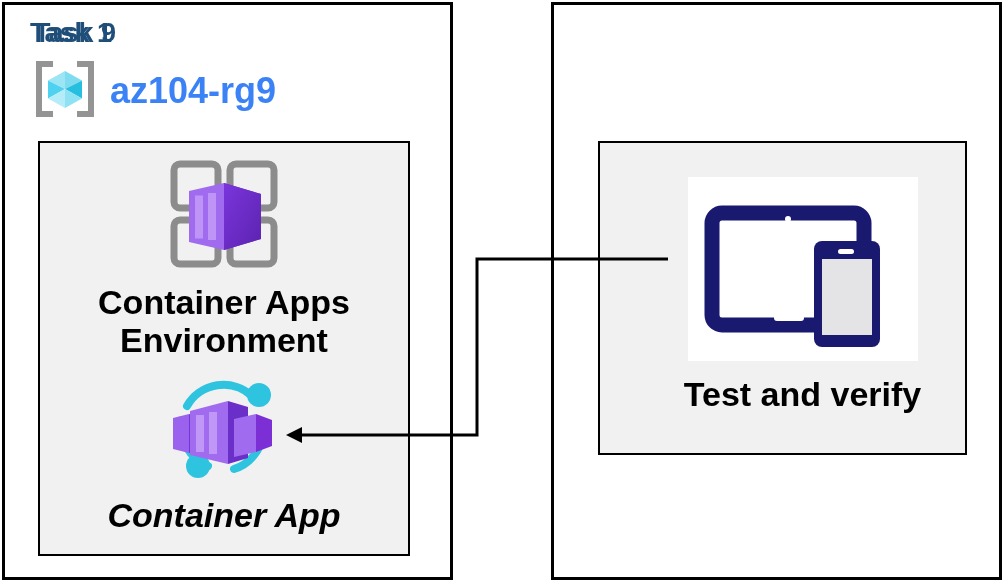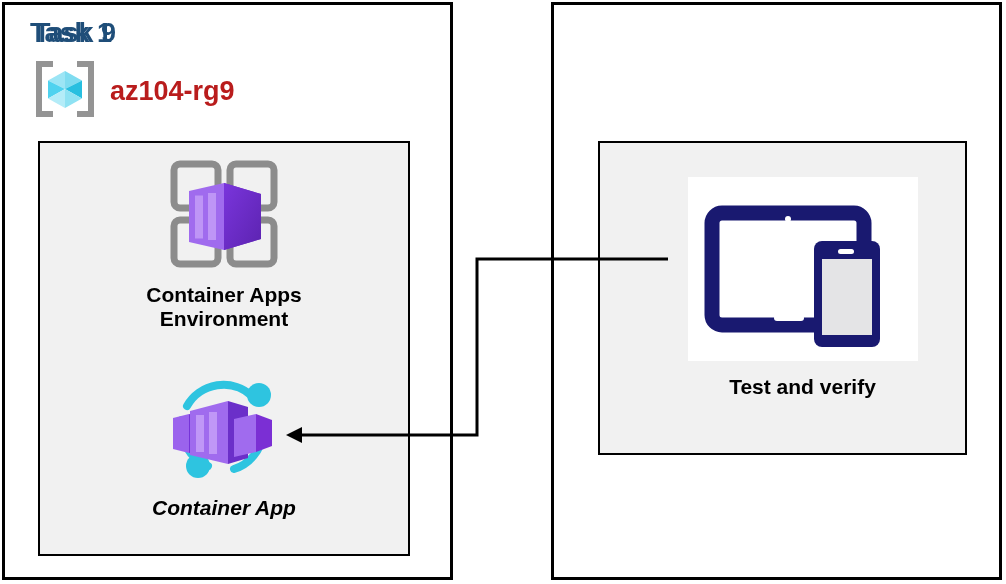--- a/index.html
+++ b/index.html
@@ -46,23 +46,23 @@
   
   #rg-row {
     position: absolute;
     left: 34px;
     top: 58px;
     display: flex;
     align-items: center;
     gap: 14px;
   }
   #rg-label {
-    font-size: 27px;
+    font-size: 36px;
     font-weight: bold;
-    color: #b91c1c;
+    color: #3b82f6;
     white-space: nowrap;
   }
 
   
   .inner-box {
     position: absolute;
     background: #F1F1F1;
     border: 2px solid #000000;
     box-sizing: border-box;
   }
@@ -74,21 +74,21 @@
     position: absolute;
     display: flex;
     flex-direction: column;
     align-items: center;
   }
   #cae-node { left: 38px;  top: 155px; width: 372px; }
   #ca-node  { left: 38px;  top: 370px; width: 372px; font-style: italic; }
   #tv-node  { left: 598px; top: 177px; width: 369px; padding-left: 20px; }
 
   .node-label {
-    font-size: 21px;
+    font-size: 34px;
     font-weight: bold;
     color: #000000;
     text-align: center;
     line-height: 1.12;
     white-space: pre-line;
   }
   #cae-label { margin-top: 6px; }
   #ca-label  { margin-top: 4px; }
   #tv-label  { margin-top: 14px; }
 

